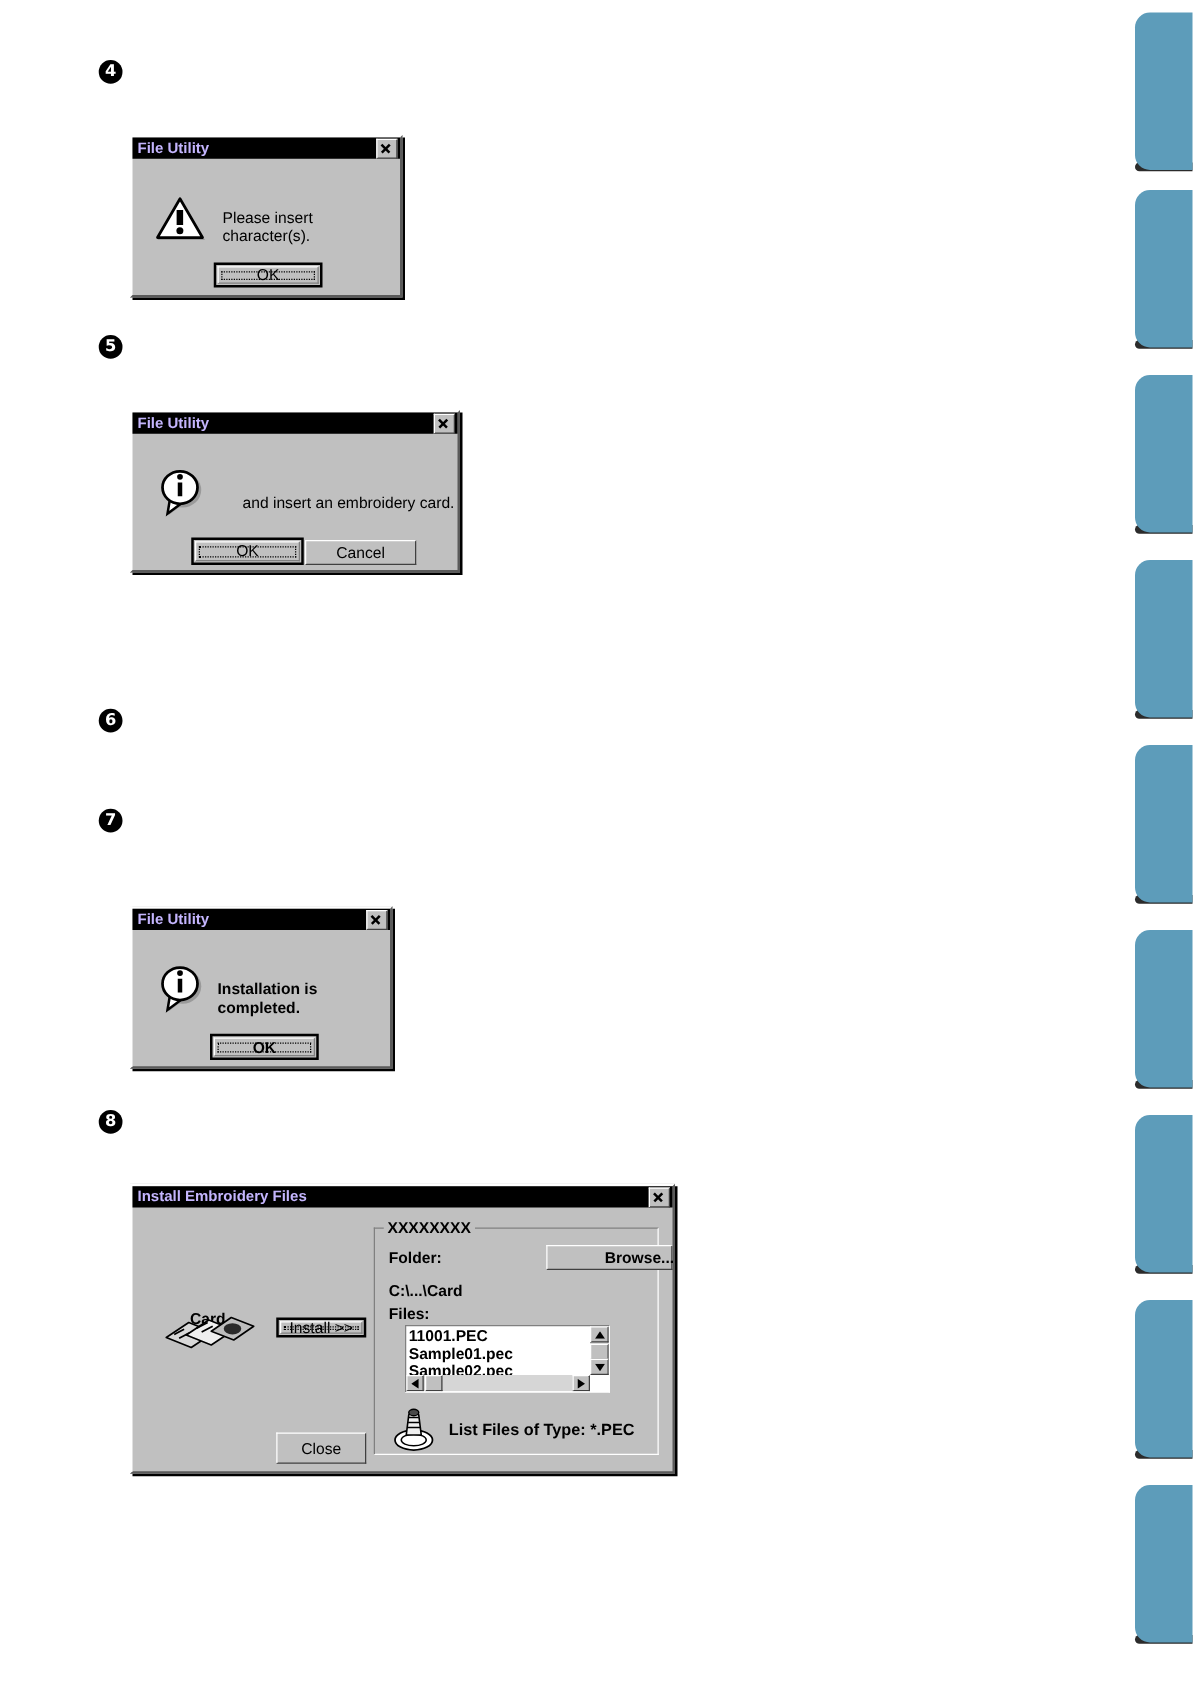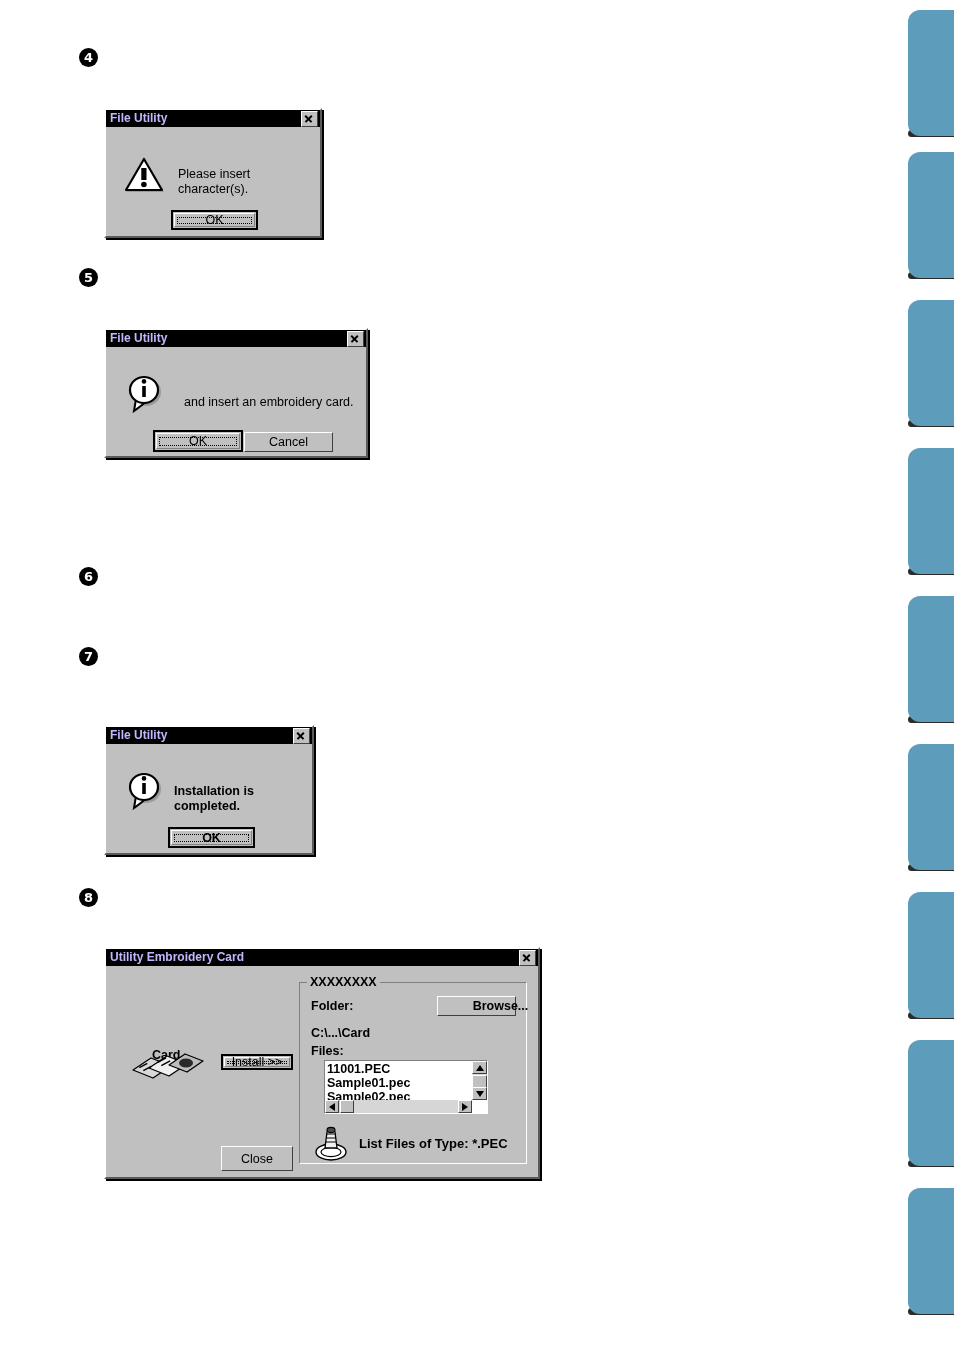--- a/index.html
+++ b/index.html
@@ -286,21 +286,21 @@
     <div class="dlg-body" style="height:109px;">
 
       <svg class="icon-info" style="left:18px; top:26px;" width="42" height="42" viewBox="0 0 42 42">
         <ellipse cx="22" cy="19" rx="15" ry="14" fill="#9a9a9a"></ellipse>
         <polygon points="13,27 11,39 23,30" fill="#9a9a9a"></polygon>
         <polygon points="12,26 10,38 22,29" fill="#ffffff" stroke="#000000" stroke-width="2"></polygon>
         <ellipse cx="20" cy="17" rx="14" ry="13" fill="#ffffff" stroke="#000000" stroke-width="2.2"></ellipse>
         <rect x="18.2" y="13" width="3.6" height="11" fill="#000000"></rect>
         <circle cx="20" cy="8.4" r="2.3" fill="#000000"></circle>
       </svg>
-      <div class="msg-text" style="left:60px; top:48px;padding-left:18px;">and insert an embroidery card.</div>
+      <div class="msg-text" style="left:70px; top:48px;padding-left:18px;">and insert an embroidery card.</div>
       <div class="btn default" style="left:47px; top:83px; width:90px; height:22px;">
         <div class="inner">
             <div class="focus">OK</div>
           </div>
       </div>
       <div class="btn" style="left:138px; top:85px; width:89px; height:20px;">
         <span>Cancel</span>
       </div>
     </div>
   </div>
@@ -323,21 +323,21 @@
       <div class="btn default" style="left:62px; top:83px; width:87px; height:21px;">
         <div class="inner">
             <div class="focus">OK</div>
           </div>
       </div>
     </div>
   </div>
 
   <div class="dlg" style="left:104px; top:947px; width:436px; height:232px;">
     <div class="titlebar">
-      <span class="title-text">Utility Embroidery Card</span>
+      <span class="title-text">Install Embroidery Files</span>
       <div class="close-btn"></div>
     </div>
     <div class="dlg-body" style="height:211px;">
 
       <div class="lbl" style="left:46px; top:34px;margin-top:48px;">Card</div>
 
       <svg style="position:absolute; left:25px; top:82px;" width="75" height="40" viewBox="0 0 75 40">
         <g stroke="#000000" stroke-width="1.3" stroke-linejoin="round">
           <polygon points="2,22 20,10 40,18 22,30" fill="#d8d8d8"></polygon>
           <polygon points="18,20 36,8 56,16 38,28" fill="#efefef"></polygon>
@@ -361,21 +361,21 @@
       <div class="btn" style="left:115px; top:180px; width:72px; height:25px;">
         <span>Close</span>
       </div>
 
       <div class="groupbox" style="left:193px; top:16px; width:228px; height:182px;">
         <span class="group-label">XXXXXXXX</span>
       </div>
 
       <div class="lbl" style="left:205px; top:33px;">Folder:</div>
 
-      <div class="btn" style="left:331px; top:30px; width:79px; height:20px;
+      <div class="btn" style="left:331px; top:30px; width:101px; height:20px;
                   font-weight:bold;padding-left:48px;">
         <span>Browse...</span>
       </div>
 
       <div class="lbl" style="left:205px; top:60px;">C:\...\Card</div>
 
       <div class="lbl" style="left:205px; top:78px;">Files:</div>
 
       <div class="listbox" style="left:218px; top:94px; width:164px; height:54px;">
         <div class="files">

